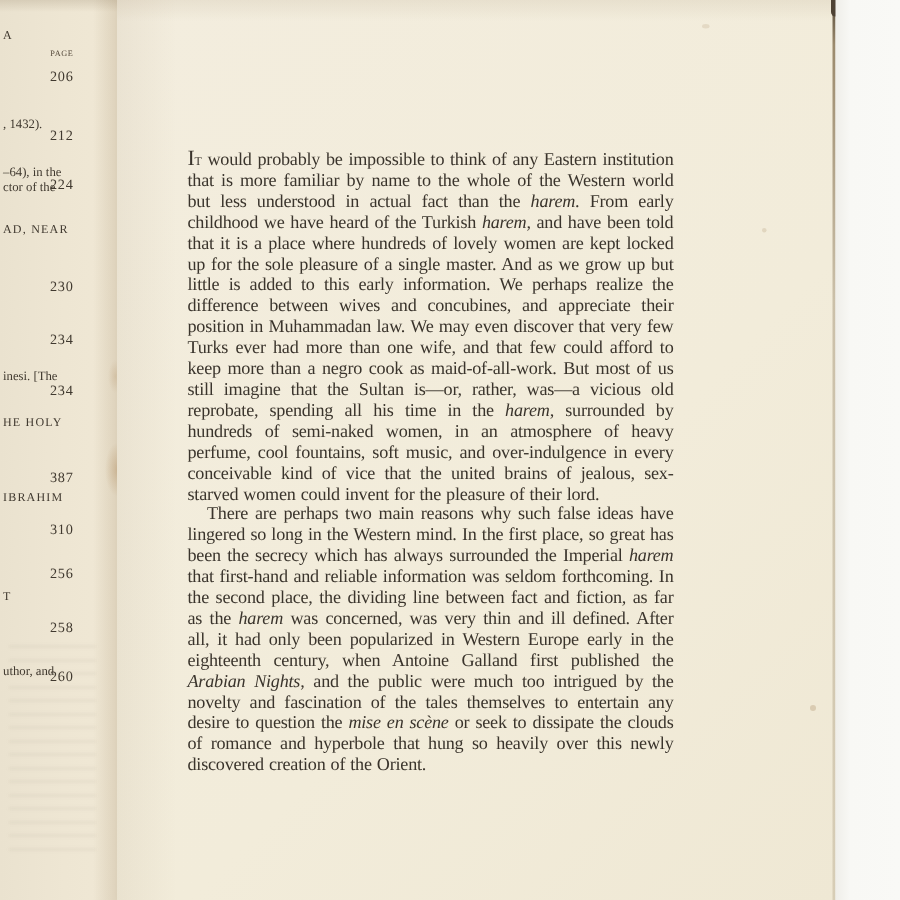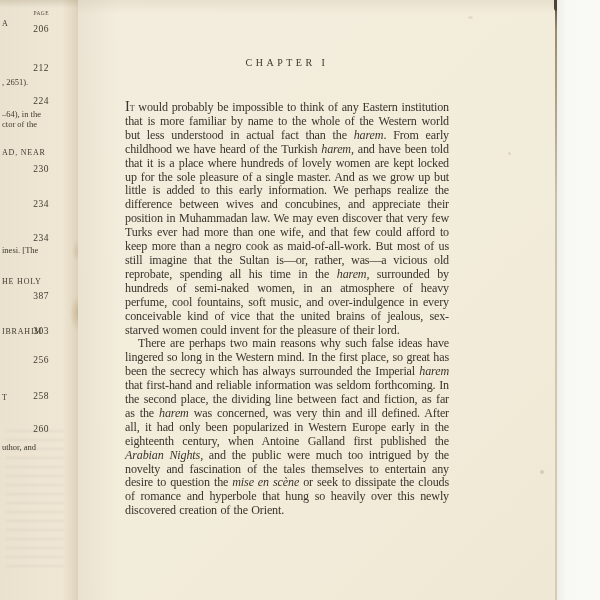--- a/index.html
+++ b/index.html
@@ -18,21 +18,21 @@
     content:"";position:absolute;left:0;top:0;width:100%;height:8px;
     background:linear-gradient(to bottom,rgba(120,100,70,.18),rgba(120,100,70,0));
   }
   .left-page::after{ 
     content:"";position:absolute;left:6px;top:430px;width:58px;height:140px;
     background:repeating-linear-gradient(to bottom,rgba(110,100,85,.06) 0 2px,rgba(0,0,0,0) 2px 9px);
     filter:blur(1px);
   }
   .frag{position:absolute;white-space:nowrap;color:#40392f;}
   .frag.left{left:2px;}
-  .frag.right{right:29px;}
+  .frag.right{right:29px;margin-top:23px;}
   .frag.num{font-size:9.5px;letter-spacing:.5px;}
   .frag.plain{font-size:8.5px;}
   .frag.caps{font-size:8px;letter-spacing:.8px;}
   .frag.tiny{font-size:5.5px;letter-spacing:.4px;color:#55493a;}
   
   .gutter{
     position:absolute;left:62px;top:0;width:34px;height:600px;
     background:linear-gradient(to right,rgba(0,0,0,0) 0%,rgba(130,100,60,.16) 45%,rgba(150,120,80,.10) 60%,rgba(0,0,0,0) 100%);
   }
   .gutter .spot1{
@@ -98,48 +98,47 @@
 </head>
 <body>
 
 <div class="scene">
 
   <div class="left-page">
       <div class="frag tiny right" style="top: 10px;">PAGE</div>
       <div class="frag caps left" style="top: 19px;">A</div>
       <div class="frag num right" style="top: 24px;">206</div>
       <div class="frag num right" style="top: 63px;">212</div>
-      <div class="frag plain left" style="top: 77px;">, 2651).</div>
+      <div class="frag plain left" style="top: 77px;">, 1432).</div>
       <div class="frag num right" style="top: 96px;">224</div>
       <div class="frag plain left" style="top: 109px;">–64), in the</div>
       <div class="frag plain left" style="top: 119px;">ctor of the</div>
       <div class="frag caps left" style="top: 148px;">AD, NEAR</div>
       <div class="frag num right" style="top: 164px;">230</div>
       <div class="frag num right" style="top: 199px;">234</div>
       <div class="frag num right" style="top: 233px;">234</div>
       <div class="frag plain left" style="top: 245px;">inesi. [The</div>
       <div class="frag caps left" style="top: 277px; text-align: right;">HE HOLY</div>
       <div class="frag num right" style="top: 291px;">387</div>
       <div class="frag caps left" style="top: 327px;">IBRAHIM</div>
-      <div class="frag num right" style="top: 326px;">303</div>
+      <div class="frag num right" style="top: 326px;">310</div>
       <div class="frag num right" style="top: 355px;">256</div>
       <div class="frag caps left" style="top: 393px;">T</div>
       <div class="frag num right" style="top: 391px;">258</div>
       <div class="frag num right" style="top: 424px;">260</div>
       <div class="frag plain left" style="top: 442px;">uthor, and</div>
     </div>
 
   <div class="gutter">
     <div class="spot1"></div>
     <div class="spot2"></div>
   </div>
 
   <div class="right-page">
     <div class="content">
-      <div class="heading-chapter">CHAPTER I</div>
       <div class="body" id="body-paras">
           <p class=""><span class="lead">I</span><span class="sc">t</span><span> would probably be impossible to think of any Eastern institution that is more familiar by name to the whole of the Western world but less understood in actual fact than the </span><span class="i">harem</span><span>. From early childhood we have heard of the Turkish </span><span class="i">harem</span><span>, and have been told that it is a place where hundreds of lovely women are kept locked up for the sole pleasure of a single master. And as we grow up but little is added to this early information. We perhaps realize the difference between wives and concubines, and appreciate their position in Muhammadan law. We may even discover that very few Turks ever had more than one wife, and that few could afford to keep more than a negro cook as maid-of-all-work. But most of us still imagine that the Sultan is—or, rather, was—a vicious old reprobate, spending all his time in the </span><span class="i">harem</span><span>, surrounded by hundreds of semi-naked women, in an atmosphere of heavy perfume, cool fountains, soft music, and over-indulgence in every conceivable kind of vice that the united brains of jealous, sex-starved women could invent for the pleasure of their lord.</span></p>
           <p class="indent"><span>There are perhaps two main reasons why such false ideas have lingered so long in the Western mind. In the first place, so great has been the secrecy which has always surrounded the Imperial </span><span class="i">harem</span><span> that first-hand and reliable information was seldom forthcoming. In the second place, the dividing line between fact and fiction, as far as the </span><span class="i">harem</span><span> was concerned, was very thin and ill defined. After all, it had only been popularized in Western Europe early in the eighteenth century, when Antoine Galland first published the </span><span class="i">Arabian Nights</span><span>, and the public were much too intrigued by the novelty and fascination of the tales themselves to entertain any desire to question the </span><span class="i">mise en scène</span><span> or seek to dissipate the clouds of romance and hyperbole that hung so heavily over this newly discovered creation of the Orient.</span></p>
         </div>
     </div>
     <div class="speck s1"></div>
     <div class="speck s2"></div>
     <div class="speck s3"></div>
   </div>
 

